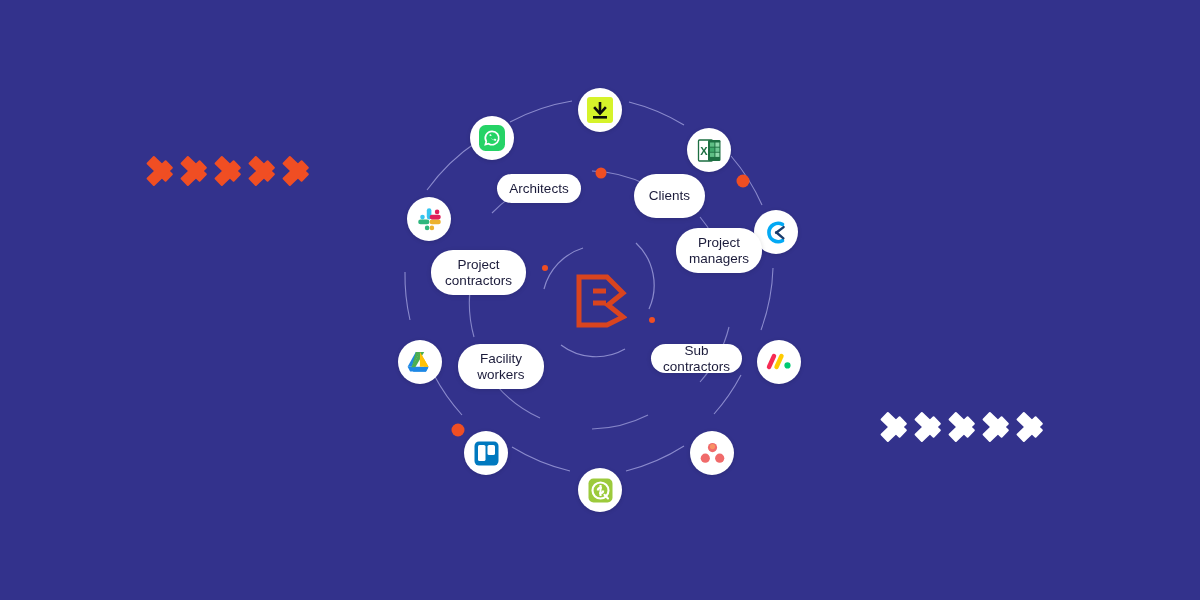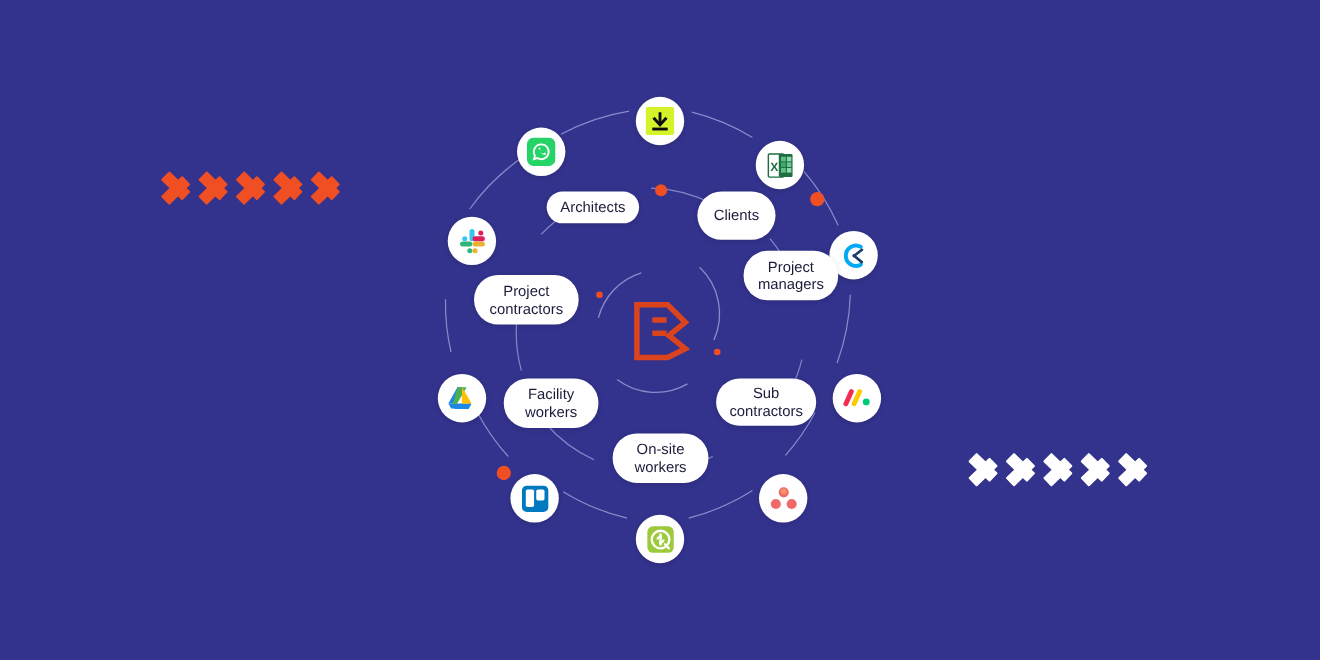--- a/index.html
+++ b/index.html
@@ -274,29 +274,25 @@
 
   <div class="pill" style="left:634px; top:174px; width:71px;  height:44px;">
     <span>Clients</span>
   </div>
 
   <div class="pill" style="left:676px; top:228px; width:86px;  height:45px;">
     <span>Project
 managers</span>
   </div>
 
-  <div class="pill" style="left:651px; top:344px; width:91px;  height:43px;">
+  <div class="pill" style="left:651px; top:344px; width:91px;  height:29px;">
     <span>Sub
 contractors</span>
   </div>
 
-  <div class="pill" style="left:557px; top:394px; width:87px;  height:45px;">
-    <span>On-site
-workers</span>
-  </div>
 
   <div class="pill" style="left:458px; top:344px; width:86px;  height:45px;">
     <span>Facility
 workers</span>
   </div>
 
   <div class="pill" style="left:431px; top:250px; width:95px;  height:45px;">
     <span>Project
 contractors</span>
   </div>

